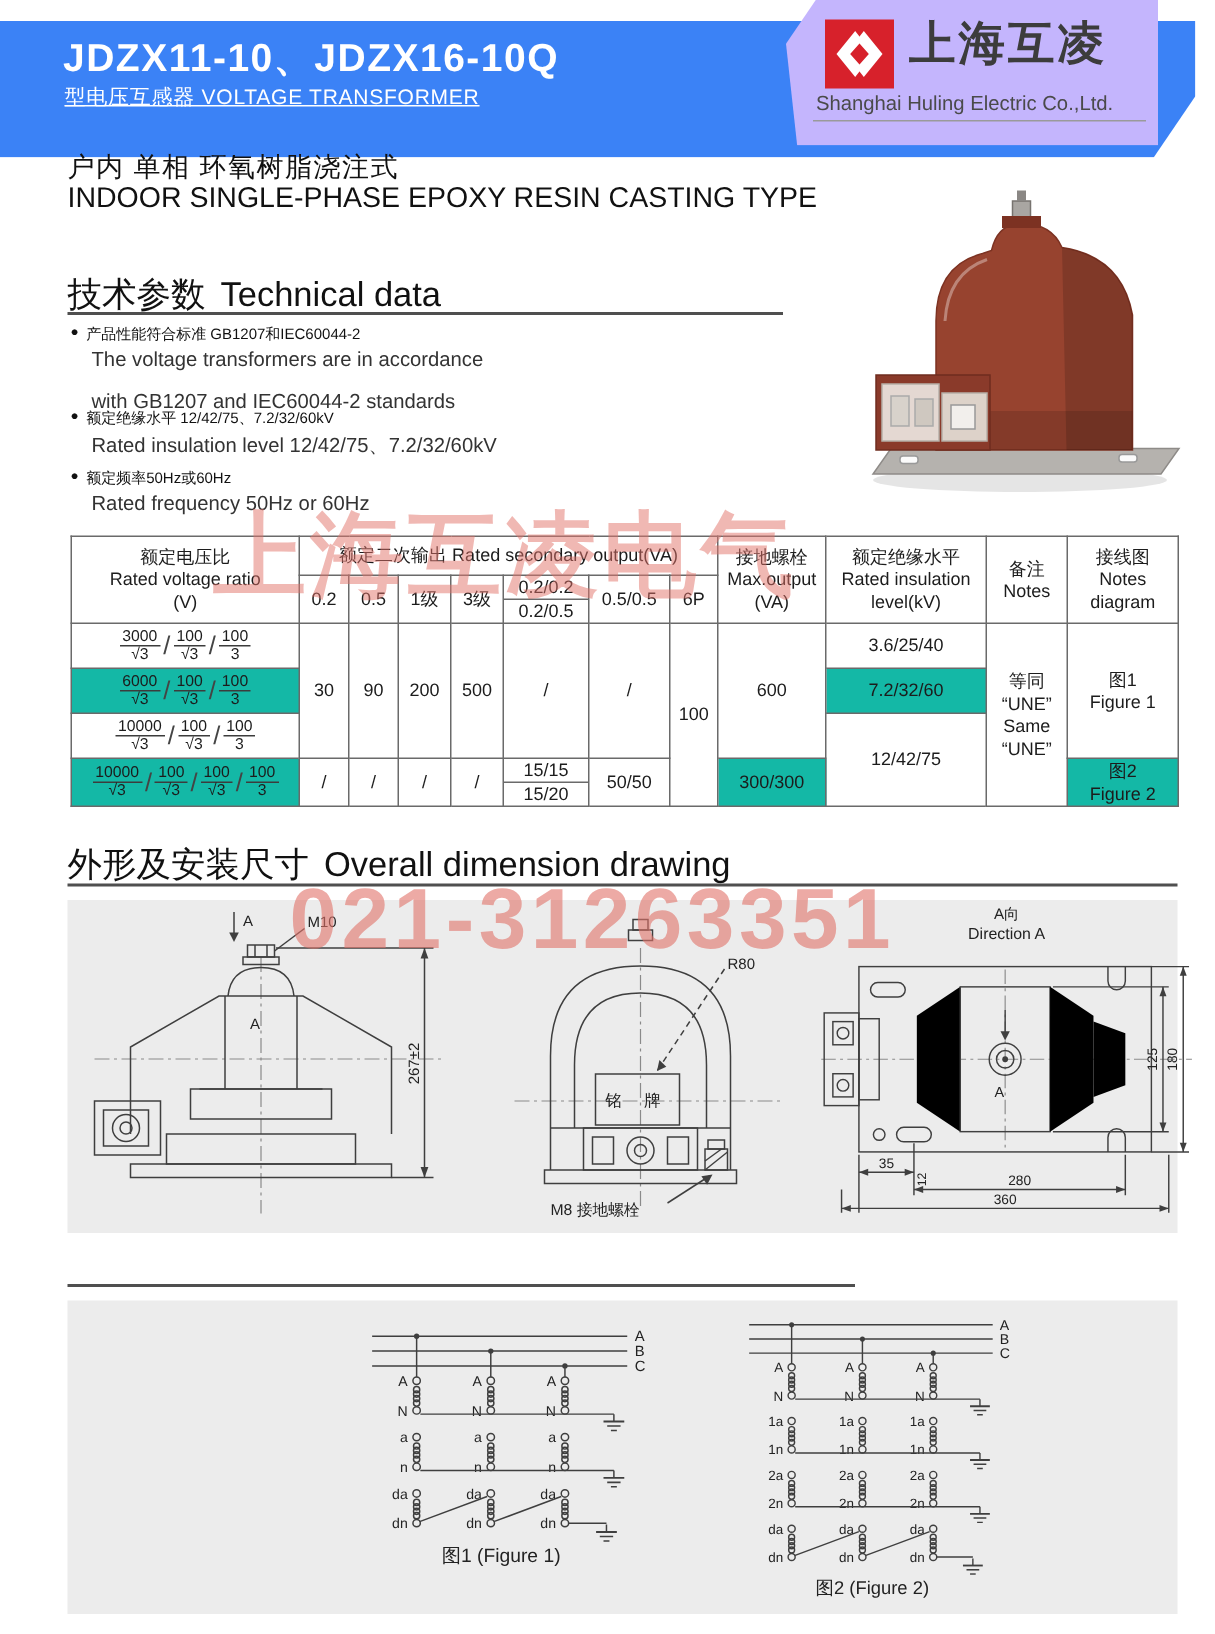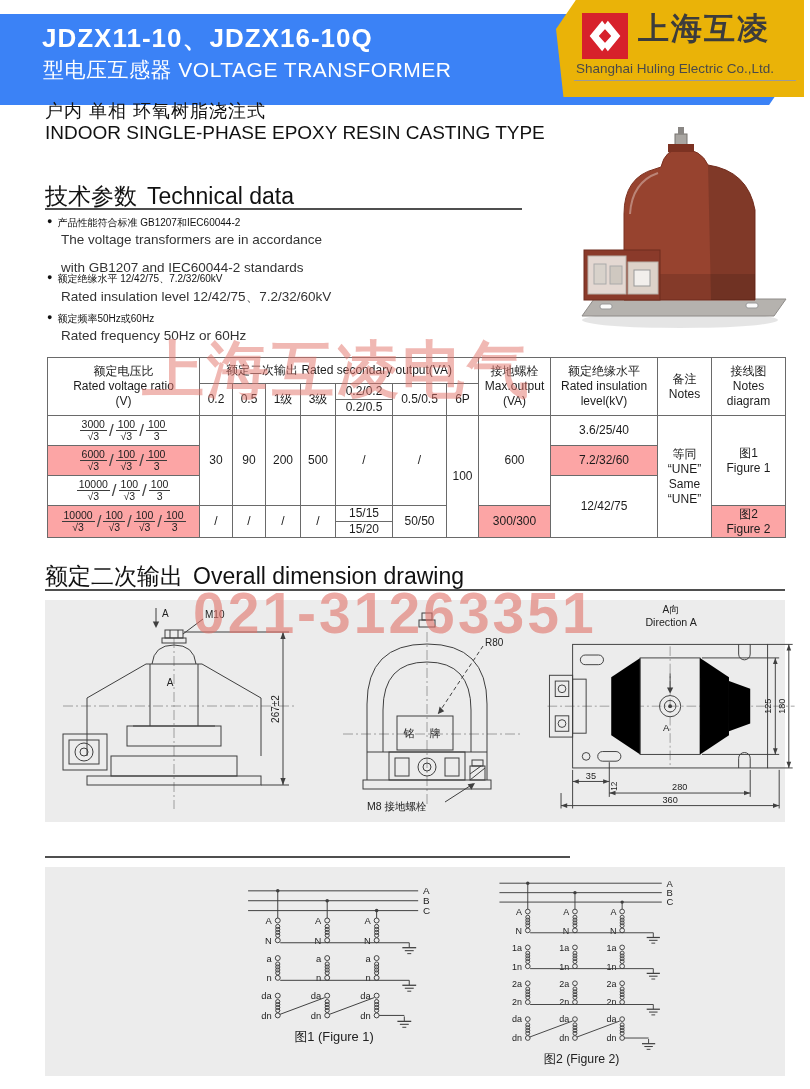--- a/index.html
+++ b/index.html
@@ -2,22 +2,22 @@
 <html><head>
 <meta charset="utf-8">
 <style>
   html,body{margin:0;padding:0;background:#fff;}
   #page{position:relative;width:810px;height:1089px;background:#fff;overflow:hidden;
         font-family:"Liberation Sans",sans-serif;color:#1a1a1a;}
   
   .band{position:absolute;left:0;top:14px;width:797px;height:91px;background:#3b82f6;
         clip-path:polygon(0 0,100% 0,100% 55%,96.5% 100%,0 100%);}
   .band-model{position:absolute;left:42px;top:7px;font-size:26px;font-weight:bold;color:#fff;letter-spacing:1px;}
-  .band-sub{position:absolute;left:43px;top:42px;font-size:21px;color:#fff;letter-spacing:.5px;}
-  .logo-panel{position:absolute;left:556px;top:0;width:248px;height:97px;background:#eab308;
+  .band-sub{position:absolute;left:43px;top:42px;font-size:14px;color:#fff;letter-spacing:.5px;text-decoration:underline;}
+  .logo-panel{position:absolute;left:524px;top:0;width:248px;height:97px;background:#c4b5fd;
         clip-path:polygon(8% 0,100% 0,100% 100%,3% 100%,0 30%);text-align:right;}
   .logo-box{position:absolute;left:26px;top:12px;width:46px;height:48px;}
   .brand-cn{position:absolute;left:82px;top:8px;font-size:31px;font-weight:600;color:#3c3c3c;letter-spacing:2px;}
   .brand-en{position:absolute;left:20px;top:61px;font-size:13.5px;color:#4a4a4a;}
   .brand-line{position:absolute;left:18px;top:80px;width:222px;height:1px;background:#9a9a9a;}
   
   .intro-cn{position:absolute;left:45px;top:99px;font-size:18px;color:#111;letter-spacing:1px;}
   .intro-en{position:absolute;left:45px;top:122px;font-size:19px;color:#111;}
   
   .sec-h{position:absolute;left:45px;font-size:23px;color:#111;}
@@ -25,21 +25,21 @@
   .sec-line{position:absolute;left:45px;height:2px;background:#4f4f4f;}
   
   .bullet-cn{position:absolute;left:47px;font-size:10px;color:#111;}
   .bullet-cn::before{content:"●";font-size:9px;vertical-align:2px;margin-right:5px;}
   .bullet-en{position:absolute;left:61px;font-size:13.5px;color:#333;}
   
   .vt-table{position:absolute;left:47px;top:357px;border-collapse:collapse;table-layout:fixed;width:738px;
             font-size:12px;color:#1c1c1c;}
   .vt-table td,.vt-table th{border:1px solid #6a6a6a;text-align:center;vertical-align:middle;
             padding:0;font-weight:normal;line-height:1.25;}
-  .gray{background:#fca5a5;}
+  .gray{background:#14b8a6;}
   .stacked div:first-child{border-bottom:1px solid #6a6a6a;}
   .frac{display:inline-block;vertical-align:middle;text-align:center;margin:0 1px;line-height:1.05;}
   .frac .num{display:block;border-bottom:1px solid #3c3c3c;padding:0 2px;}
   .frac .den{display:block;}
   .fsep{display:inline-block;vertical-align:middle;font-size:17px;color:#444;margin:0 1px;}
   .ratio-cell{font-size:10.5px;}
   
   .wm{position:absolute;font-weight:bold;color:#e2736a;pointer-events:none;z-index:6;white-space:nowrap;}
   .wm1{left:142px;top:328px;font-size:62px;letter-spacing:3px;opacity:.50;}
   .wm2{left:193px;top:580px;font-size:57px;letter-spacing:3px;opacity:.60;}
@@ -214,21 +214,21 @@
             <div>Figure 2</div>
         </td>
       </tr>
     </tbody>
   </table>
 
   <div class="wm wm1">上海互凌电气</div>
   <div class="wm wm2">021-31263351</div>
 
   <div class="sec-h" style="top:561px">
-    <span>额定二次输出</span><span class="en">Overall dimension drawing</span>
+    <span>外形及安装尺寸</span><span class="en">Overall dimension drawing</span>
   </div>
   <div class="sec-line" style="top:589px;width:740px"></div>
 
   <div class="panel" style="top:600px;height:222px">
 
     <svg class="dwg" style="position:absolute;left:8px;top:4px;width:250px;height:215px" viewBox="0 0 250 215">
       <line class="cl" x1="121" y1="34" x2="121" y2="205"></line>
       <line class="cl" x1="10" y1="102" x2="242" y2="102"></line>
       <line x1="103" y1="4" x2="103" y2="19"></line>
         <path class="fillb" d="M103,24 l-3.2,-6.4 h6.4 z"></path>

